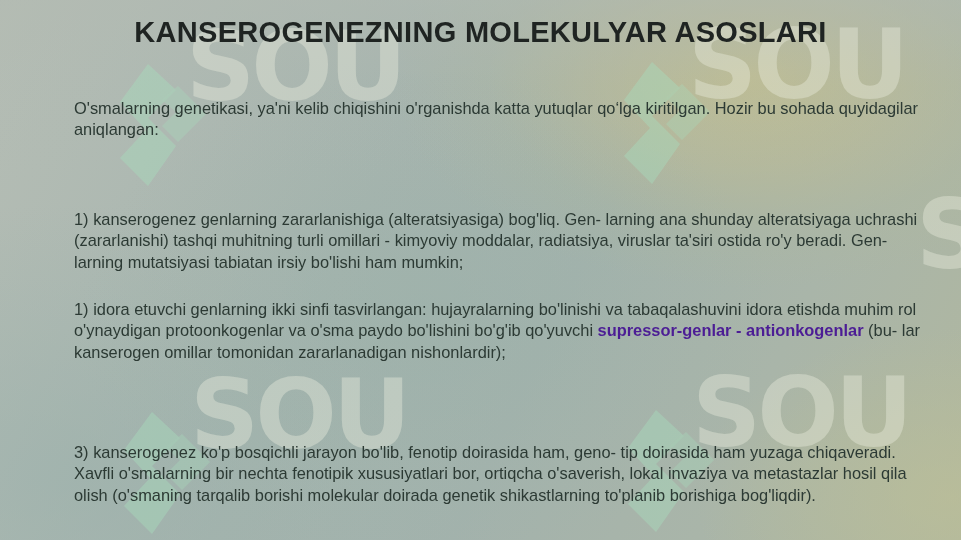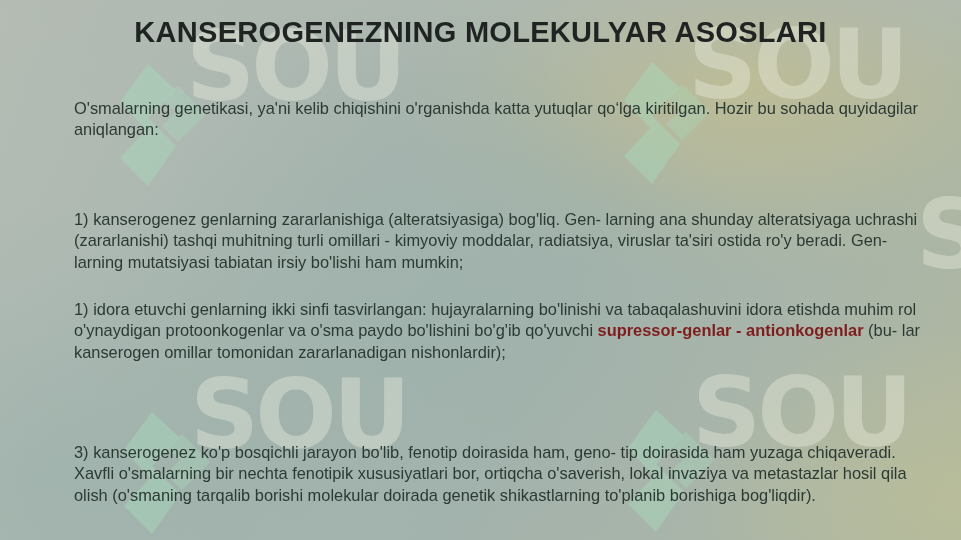--- a/index.html
+++ b/index.html
@@ -118,21 +118,21 @@
     position: absolute;
     left: 74px;
     width: 848px;
     font-size: 16.4px;
     line-height: 1.31;
     color: #2c3a34;
     font-family: "Liberation Sans", sans-serif;
   }
   .body-block b {
     font-weight: bold;
-    color: #7f1d1d;
+    color: #4c1d95;
   }
 
   #para-intro { top: 98px; }
   #para-1     { top: 181px; margin-top: 28px; }
   #para-2     { top: 299px; }
   #para-3     { top: 442px; }
 </style>
 </head>
 <body>
 

